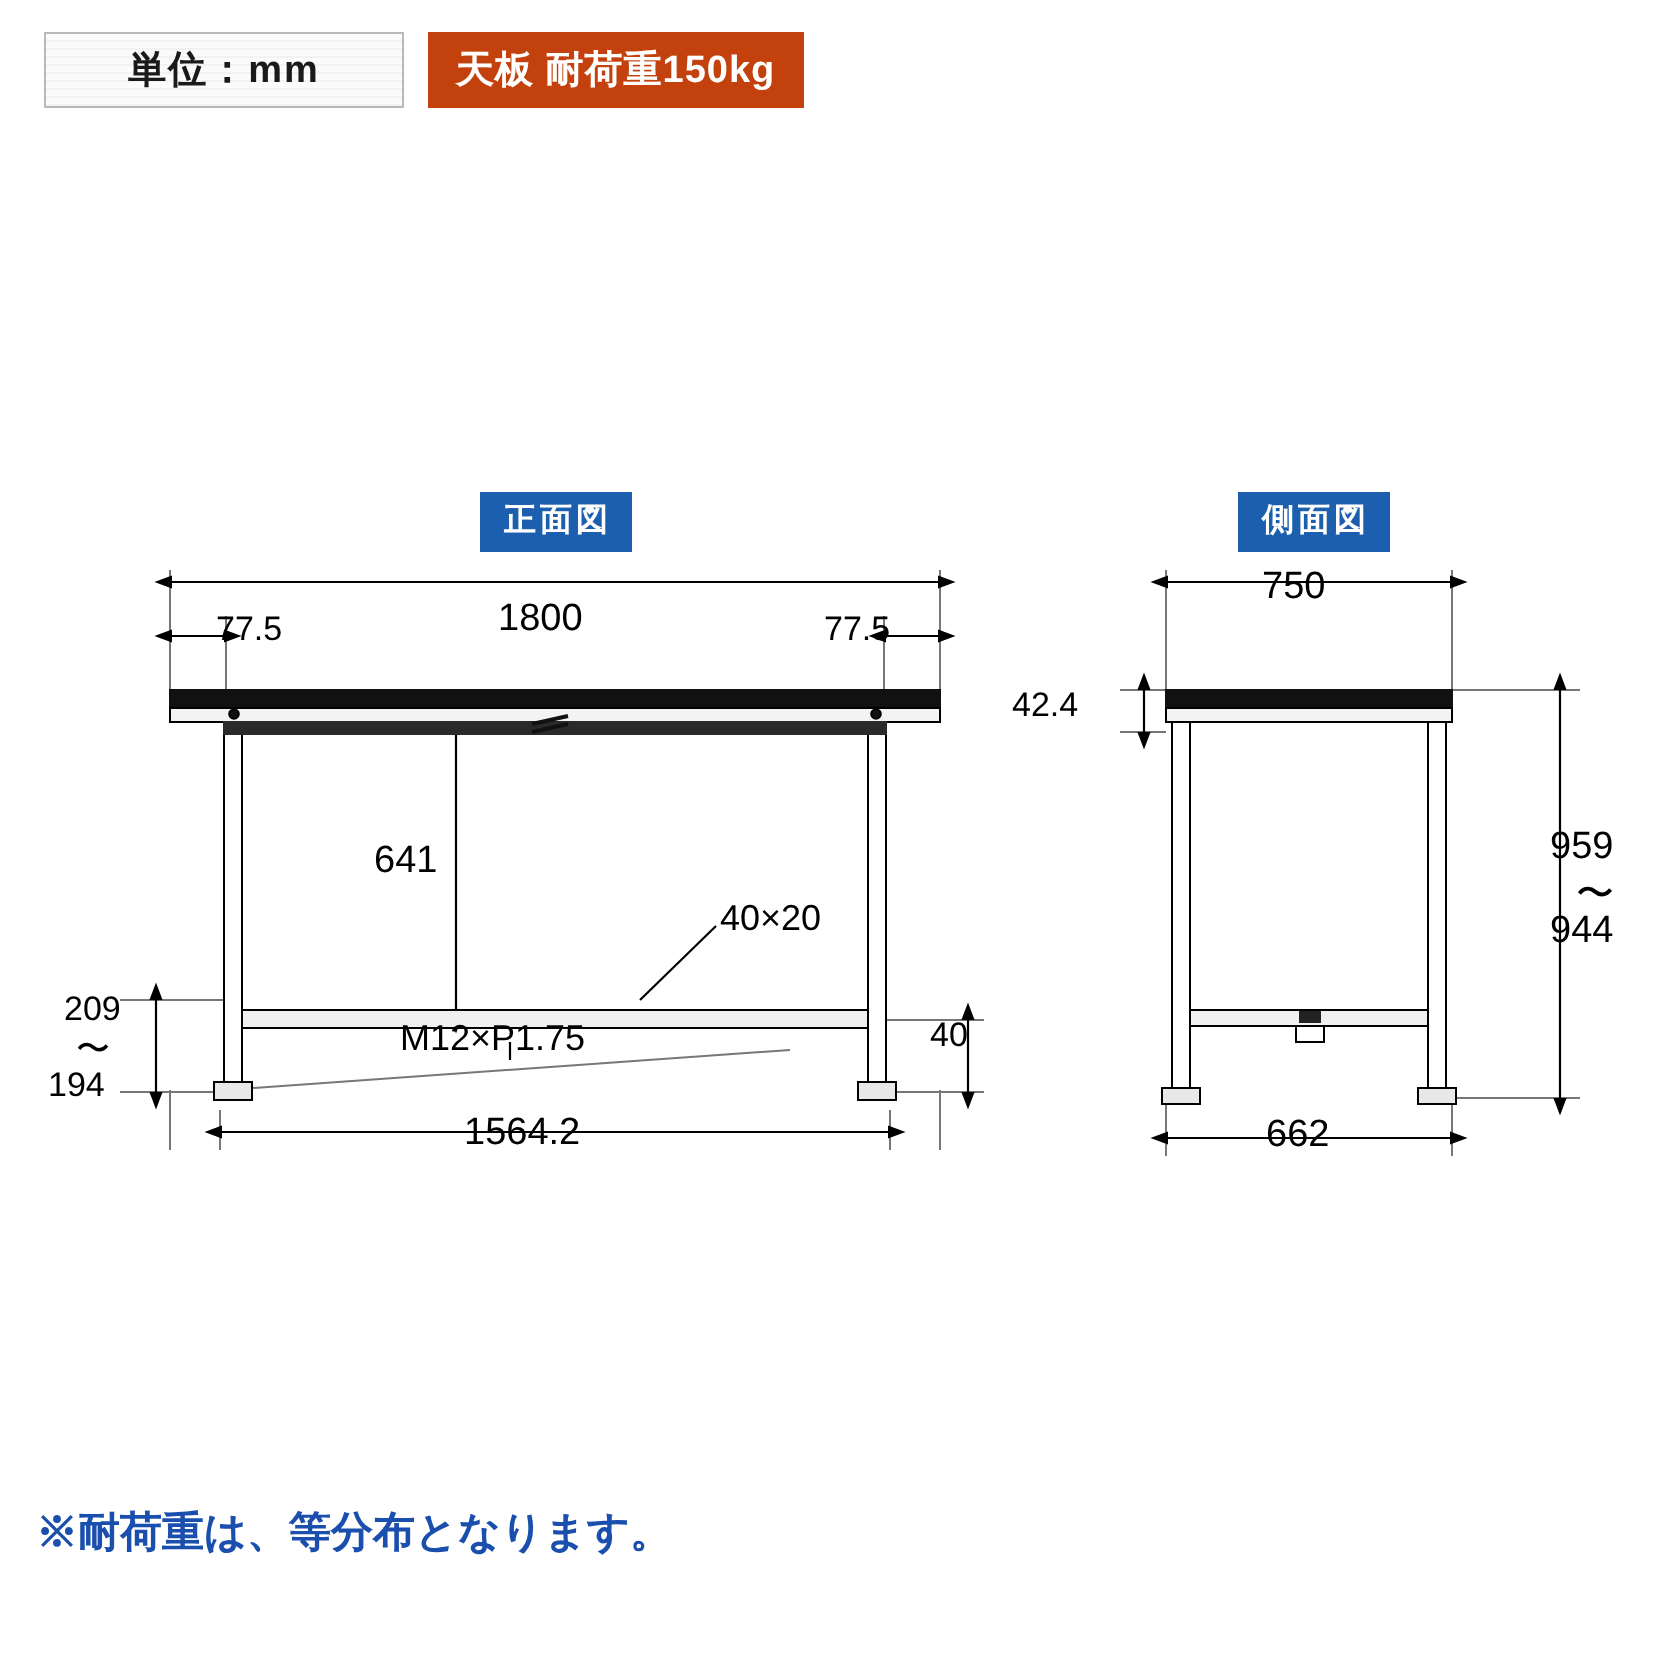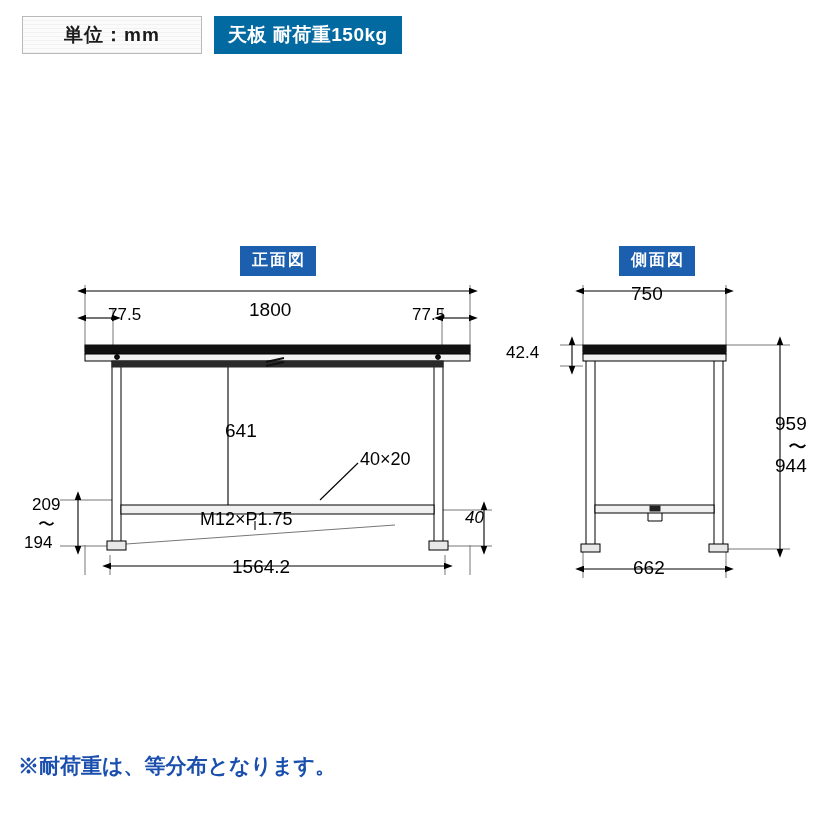--- a/index.html
+++ b/index.html
@@ -37,21 +37,21 @@
     font-size: 19px;
     font-weight: bold;
     letter-spacing: 1px;
     color: #1a1a1a;
   }
   .load-badge {
     position: absolute;
     left: 214px; top: 16px;
     height: 38px;
     padding: 0 14px;
-    background: #0369a1;
+    background: #c2410c;
     color: #fff;
     display: flex;
     align-items: center;
     justify-content: center;
     font-size: 19px;
     font-weight: bold;
     letter-spacing: 0.5px;
     box-sizing: border-box;
   }
 
@@ -213,24 +213,24 @@
       <rect x="595" y="505" width="119" height="8" fill="#f0f0f0" stroke="#000"></rect>
 
       <path d="M648,513 L648,521 L662,521 L662,513" stroke="#000" fill="none"></path>
       <rect x="650" y="506" width="10" height="5" fill="#222" stroke="#222"></rect>
     </g>
   </svg>
 
   <div class="dim-txt" style="left:249px; top:283px; font-size:19px;margin-top:16px;">1800</div>
   <div class="dim-txt" style="left:108px; top:305px;">77.5</div>
   <div class="dim-txt" style="left:412px; top:305px;">77.5</div>
-  <div class="dim-txt" style="left:187px; top:420px; font-size:19px;margin-left:38px;">641</div>
+  <div class="dim-txt" style="left:187px; top:420px; font-size:19px;">641</div>
   <div class="dim-txt" style="left:360px; top:449px; font-size:18px;">40×20</div>
   <div class="dim-txt" style="left:200px; top:509px; font-size:18px;">M12×P1.75</div>
-  <div class="dim-txt" style="left:465px; top:508px;font-style:italic;">40</div>
+  <div class="dim-txt" style="left:465px; top:508px;">40</div>
   <div class="dim-txt" style="left:232px; top:556px; font-size:19px;">1564.2</div>
 
   <div class="dim-txt" style="left:32px; top:495px;">209</div>
   <div class="dim-txt" style="left:38px; top:513px;">〜</div>
   <div class="dim-txt" style="left:24px; top:533px;">194</div>
 
   <div class="dim-txt" style="left:631px; top:283px; font-size:19px;">750</div>
   <div class="dim-txt" style="left:506px; top:343px;">42.4</div>
   <div class="dim-txt" style="left:775px; top:413px; font-size:19px;">959</div>
   <div class="dim-txt" style="left:788px; top:434px; font-size:19px;">〜</div>

